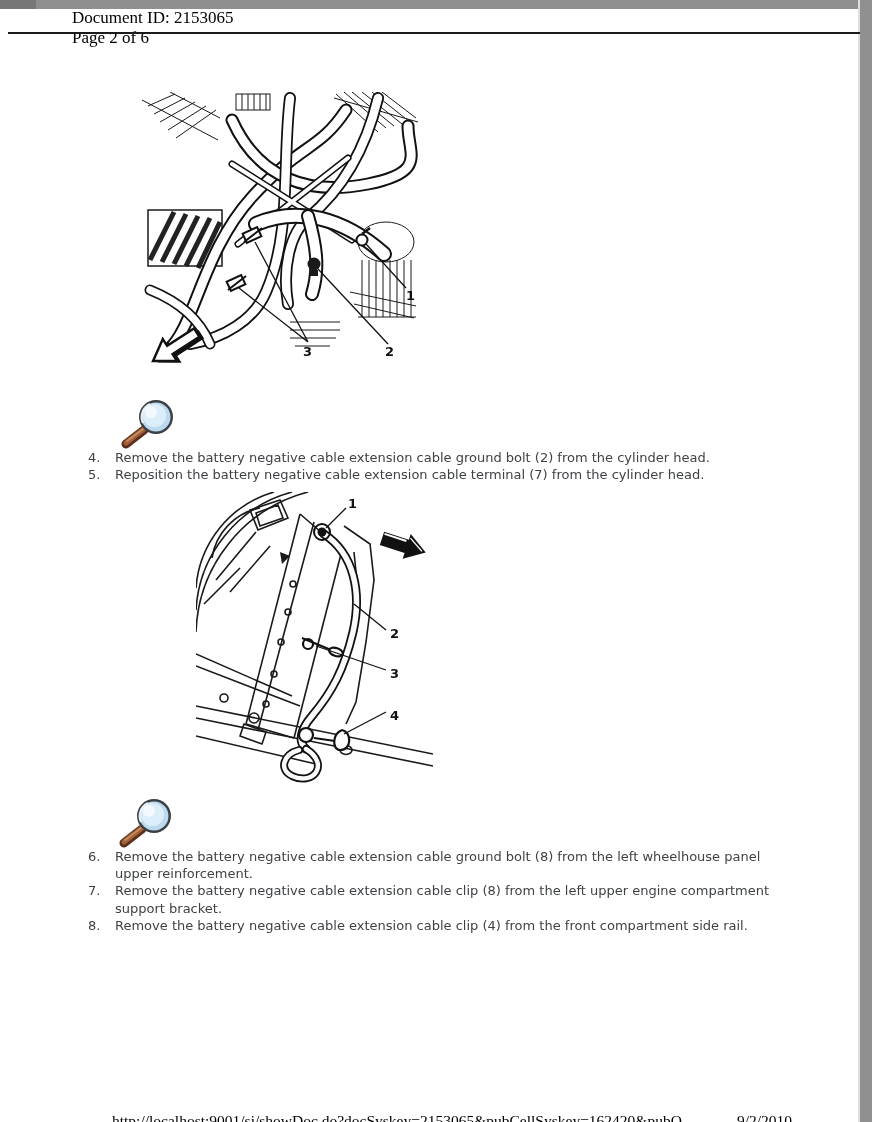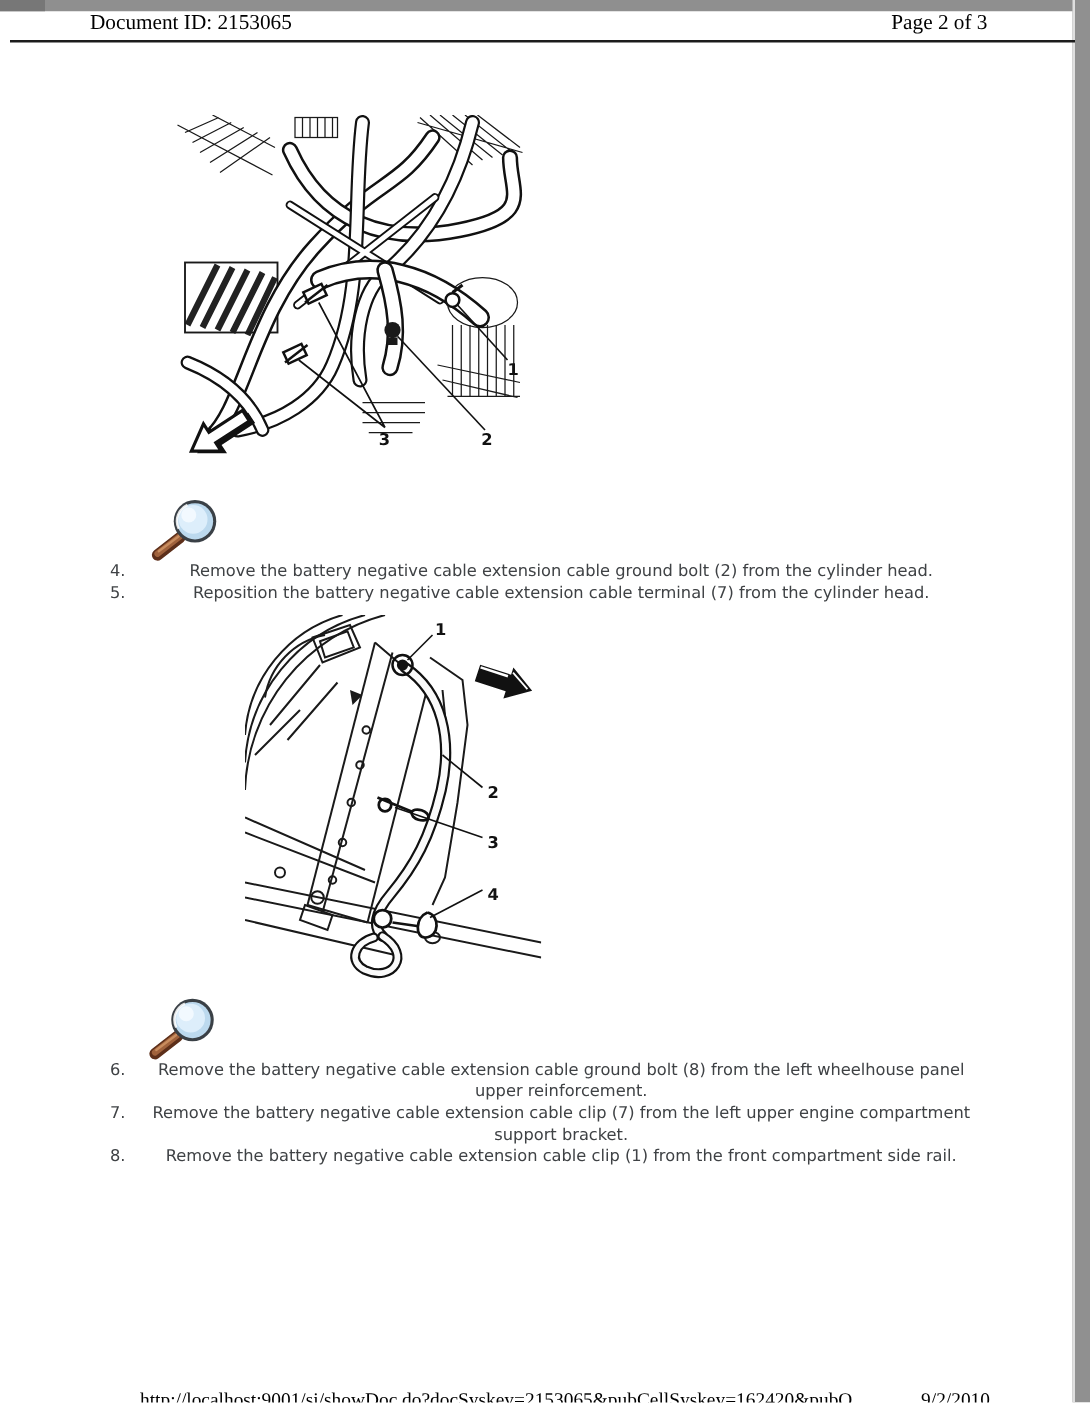--- a/index.html
+++ b/index.html
@@ -8,53 +8,53 @@
     background:#ffffff;font-family:"Liberation Sans",sans-serif;
   }
   
   .top-bar{position:absolute;top:0;left:0;width:872px;height:9px;background:#8f8f8f;}
   .top-bar-dark{position:absolute;top:0;left:0;width:36px;height:9px;background:#777777;}
   .right-strip{position:absolute;top:0;right:0;width:12px;height:1122px;background:#909090;border-left:2px solid #dfdfdf;}
   
   .header-row{
     position:absolute;top:8px;left:72px;width:718px;height:24px;
     display:flex;justify-content:space-between;align-items:flex-start;
-    font-family:"Liberation Serif",serif;font-size:17px;color:#000;
+    font-family:"Liberation Serif",serif;font-size:17px;color:#000;flex-direction:column;
   }
   .header-rule{position:absolute;top:32px;left:8px;width:852px;height:2px;background:#1c1c1c;}
   
   .fig1{position:absolute;left:140px;top:92px;width:280px;height:297px;}
   .fig2{position:absolute;left:196px;top:492px;width:237px;height:298px;}
   .mag1{position:absolute;left:117px;top:397px;width:62px;height:52px;cursor:pointer;}
   .mag2{position:absolute;left:115px;top:796px;width:62px;height:52px;cursor:pointer;}
   
   .steps{position:absolute;left:88px;width:700px;color:#3f4245;font-size:13px;line-height:17.2px;font-family:"DejaVu Sans",sans-serif;}
   .steps-45{top:449px;}
   .steps-678{top:848px;}
   .step-row{display:flex;}
   .step-num{flex:0 0 27px;}
-  .step-text{width:668px;text-align:center;}
+  .step-text{width:668px;}
   
   .footer-row{
     position:absolute;top:1112px;left:112px;width:680px;
     display:flex;justify-content:space-between;
     font-family:"Liberation Serif",serif;font-size:15.5px;color:#000;white-space:nowrap;
   }
   svg text{font-family:"DejaVu Sans",sans-serif;font-size:13px;font-weight:600;fill:#111;}
 </style>
 </head>
 <body>
 
 <div class="top-bar"></div>
 <div class="top-bar-dark"></div>
 <div class="right-strip"></div>
 
 <div class="header-row">
   <span>Document ID: 2153065</span>
-  <span>Page 2 of 3</span>
+  <span>Page 2 of 6</span>
 </div>
 <div class="header-rule"></div>
 
 <div class="fig1">
 <svg width="280" height="297" viewBox="0 0 280 297">
 
   <g stroke="#1a1a1a" stroke-width="1" fill="none">
     <path d="M35,2 L8,14 M45,6 L14,22 M55,10 L20,30 M66,14 L28,38 M76,18 L36,46 M2,8 L78,48 M30,0 L80,26"></path>
     <rect x="96" y="2" width="34" height="16"></rect>
     <path d="M102,2 V18 M108,2 V18 M114,2 V18 M120,2 V18 M126,2 V18"></path>
@@ -239,24 +239,24 @@
 </svg>
 </div>
 
 <div class="steps steps-678">
   <div class="step-row">
     <span class="step-num">6.</span>
     <span class="step-text">Remove the battery negative cable extension cable ground bolt (8) from the left wheelhouse panel upper reinforcement.</span>
   </div>
   <div class="step-row">
     <span class="step-num">7.</span>
-    <span class="step-text">Remove the battery negative cable extension cable clip (7) from the left upper engine compartment support bracket.</span>
+    <span class="step-text">Remove the battery negative cable extension cable clip (8) from the left upper engine compartment support bracket.</span>
   </div>
   <div class="step-row">
     <span class="step-num">8.</span>
-    <span class="step-text">Remove the battery negative cable extension cable clip (1) from the front compartment side rail.</span>
+    <span class="step-text">Remove the battery negative cable extension cable clip (4) from the front compartment side rail.</span>
   </div>
 </div>
 
 <div class="footer-row">
   <span>http://localhost:9001/si/showDoc.do?docSyskey=2153065&amp;pubCellSyskey=162420&amp;pubO</span>
   <span>9/2/2010</span>
 </div>
 
 </body></html>

